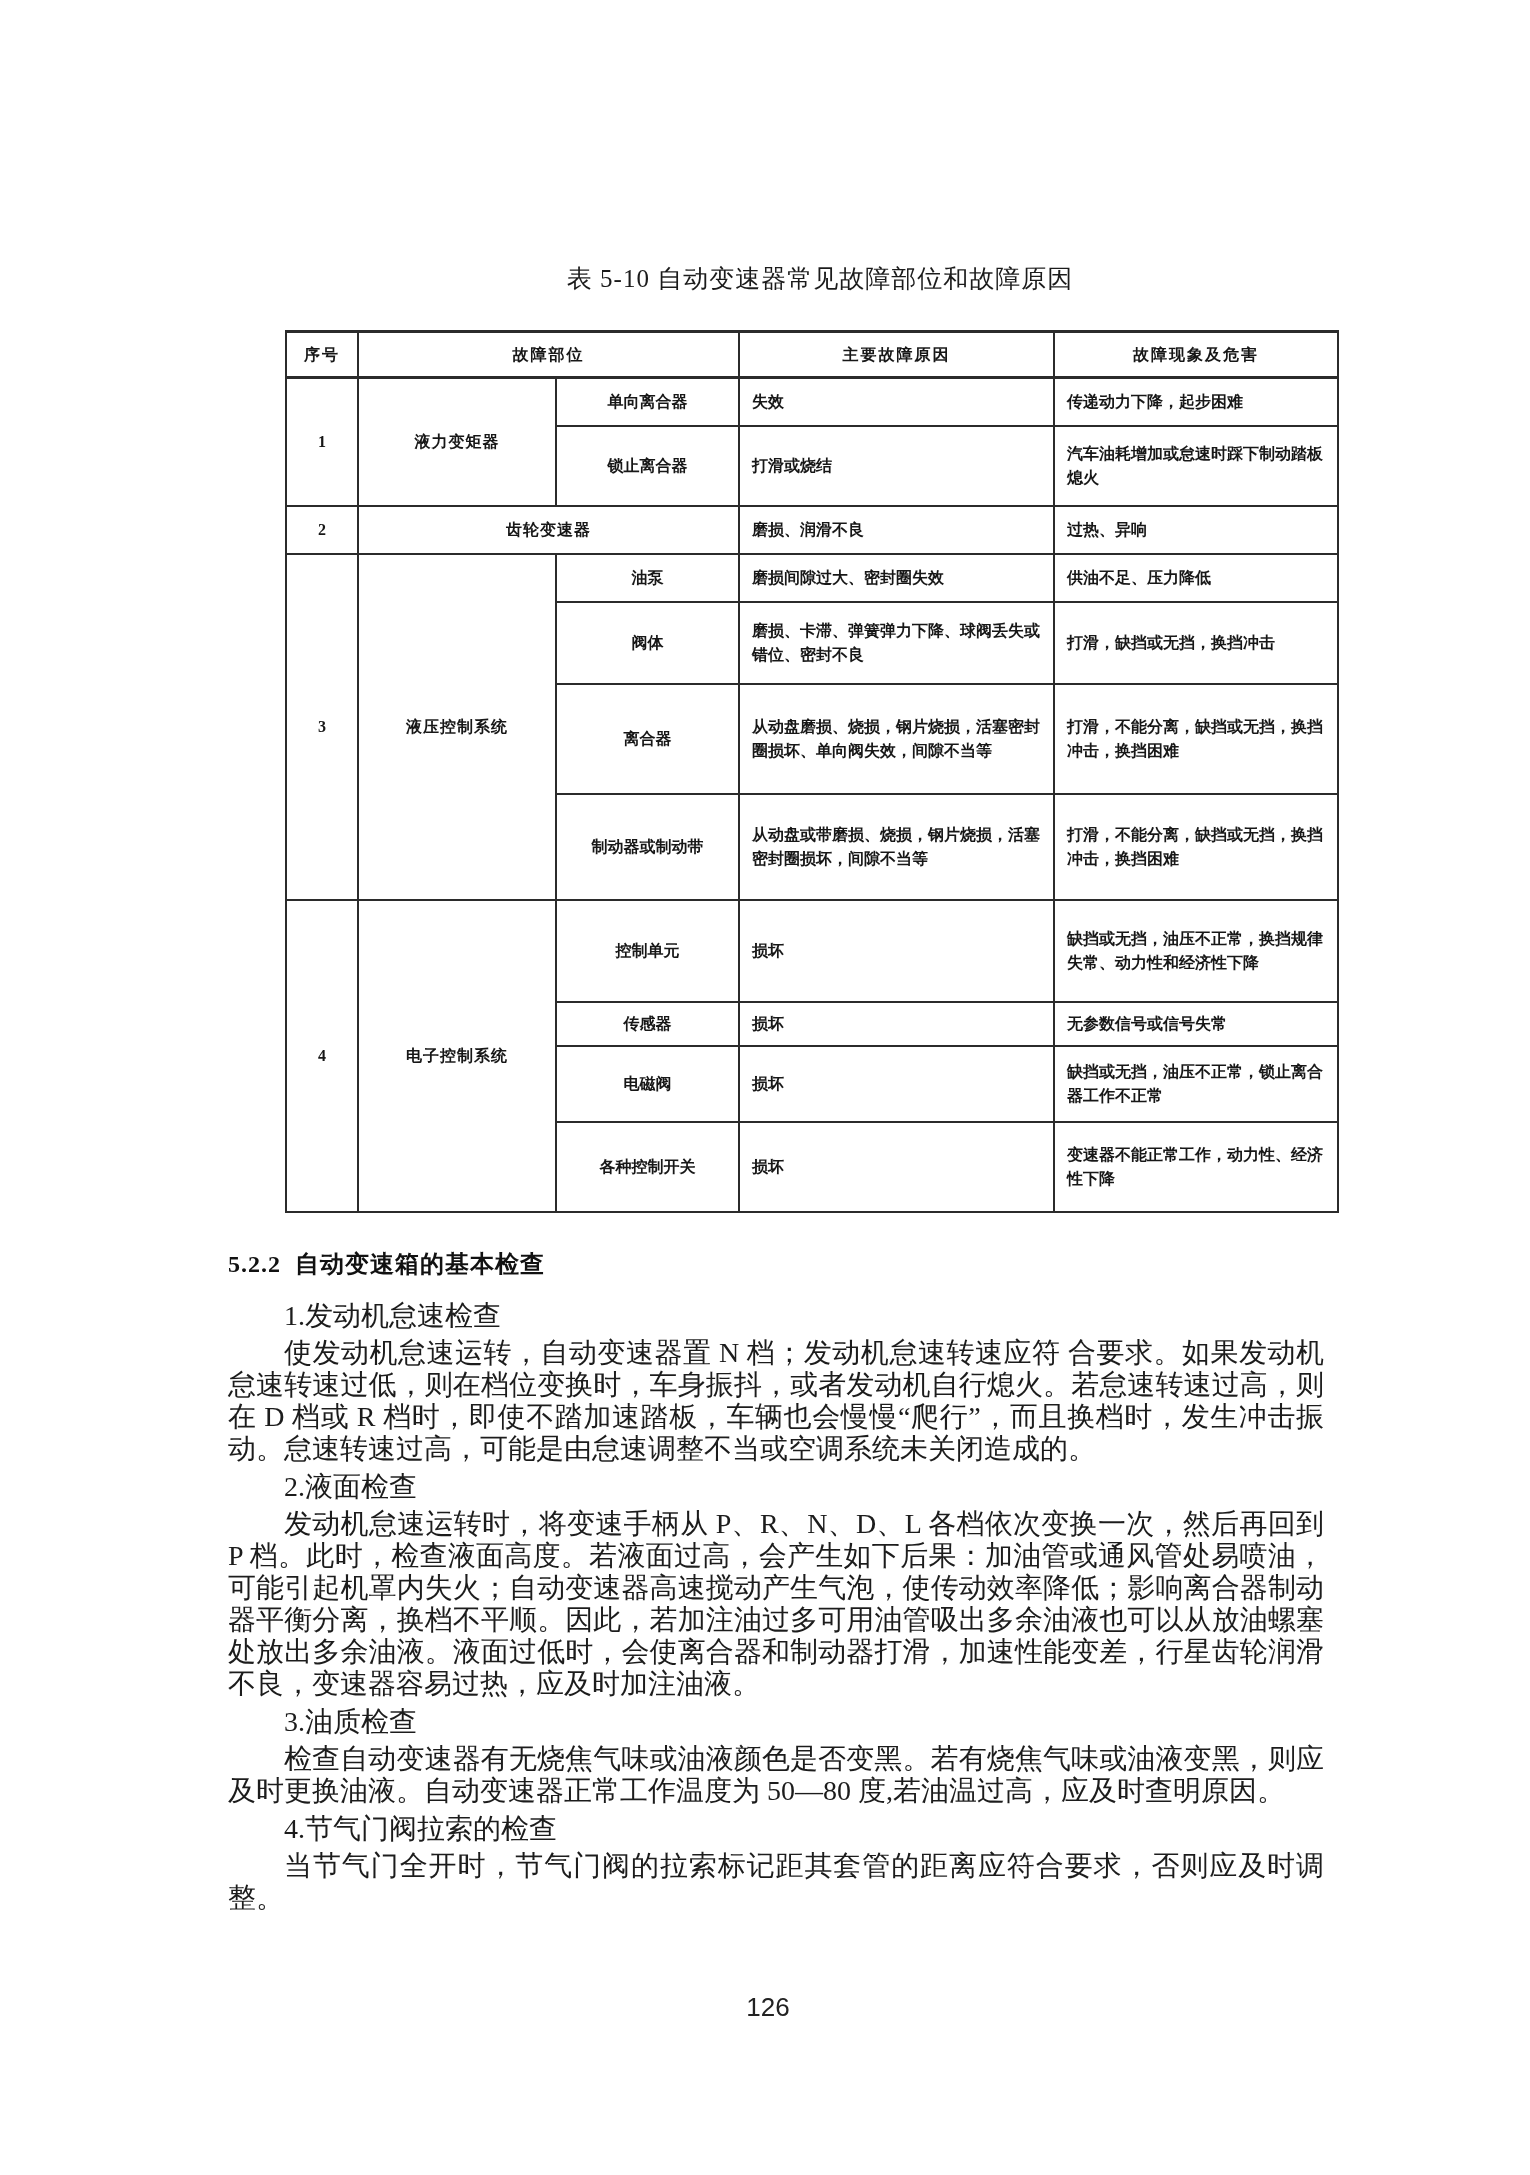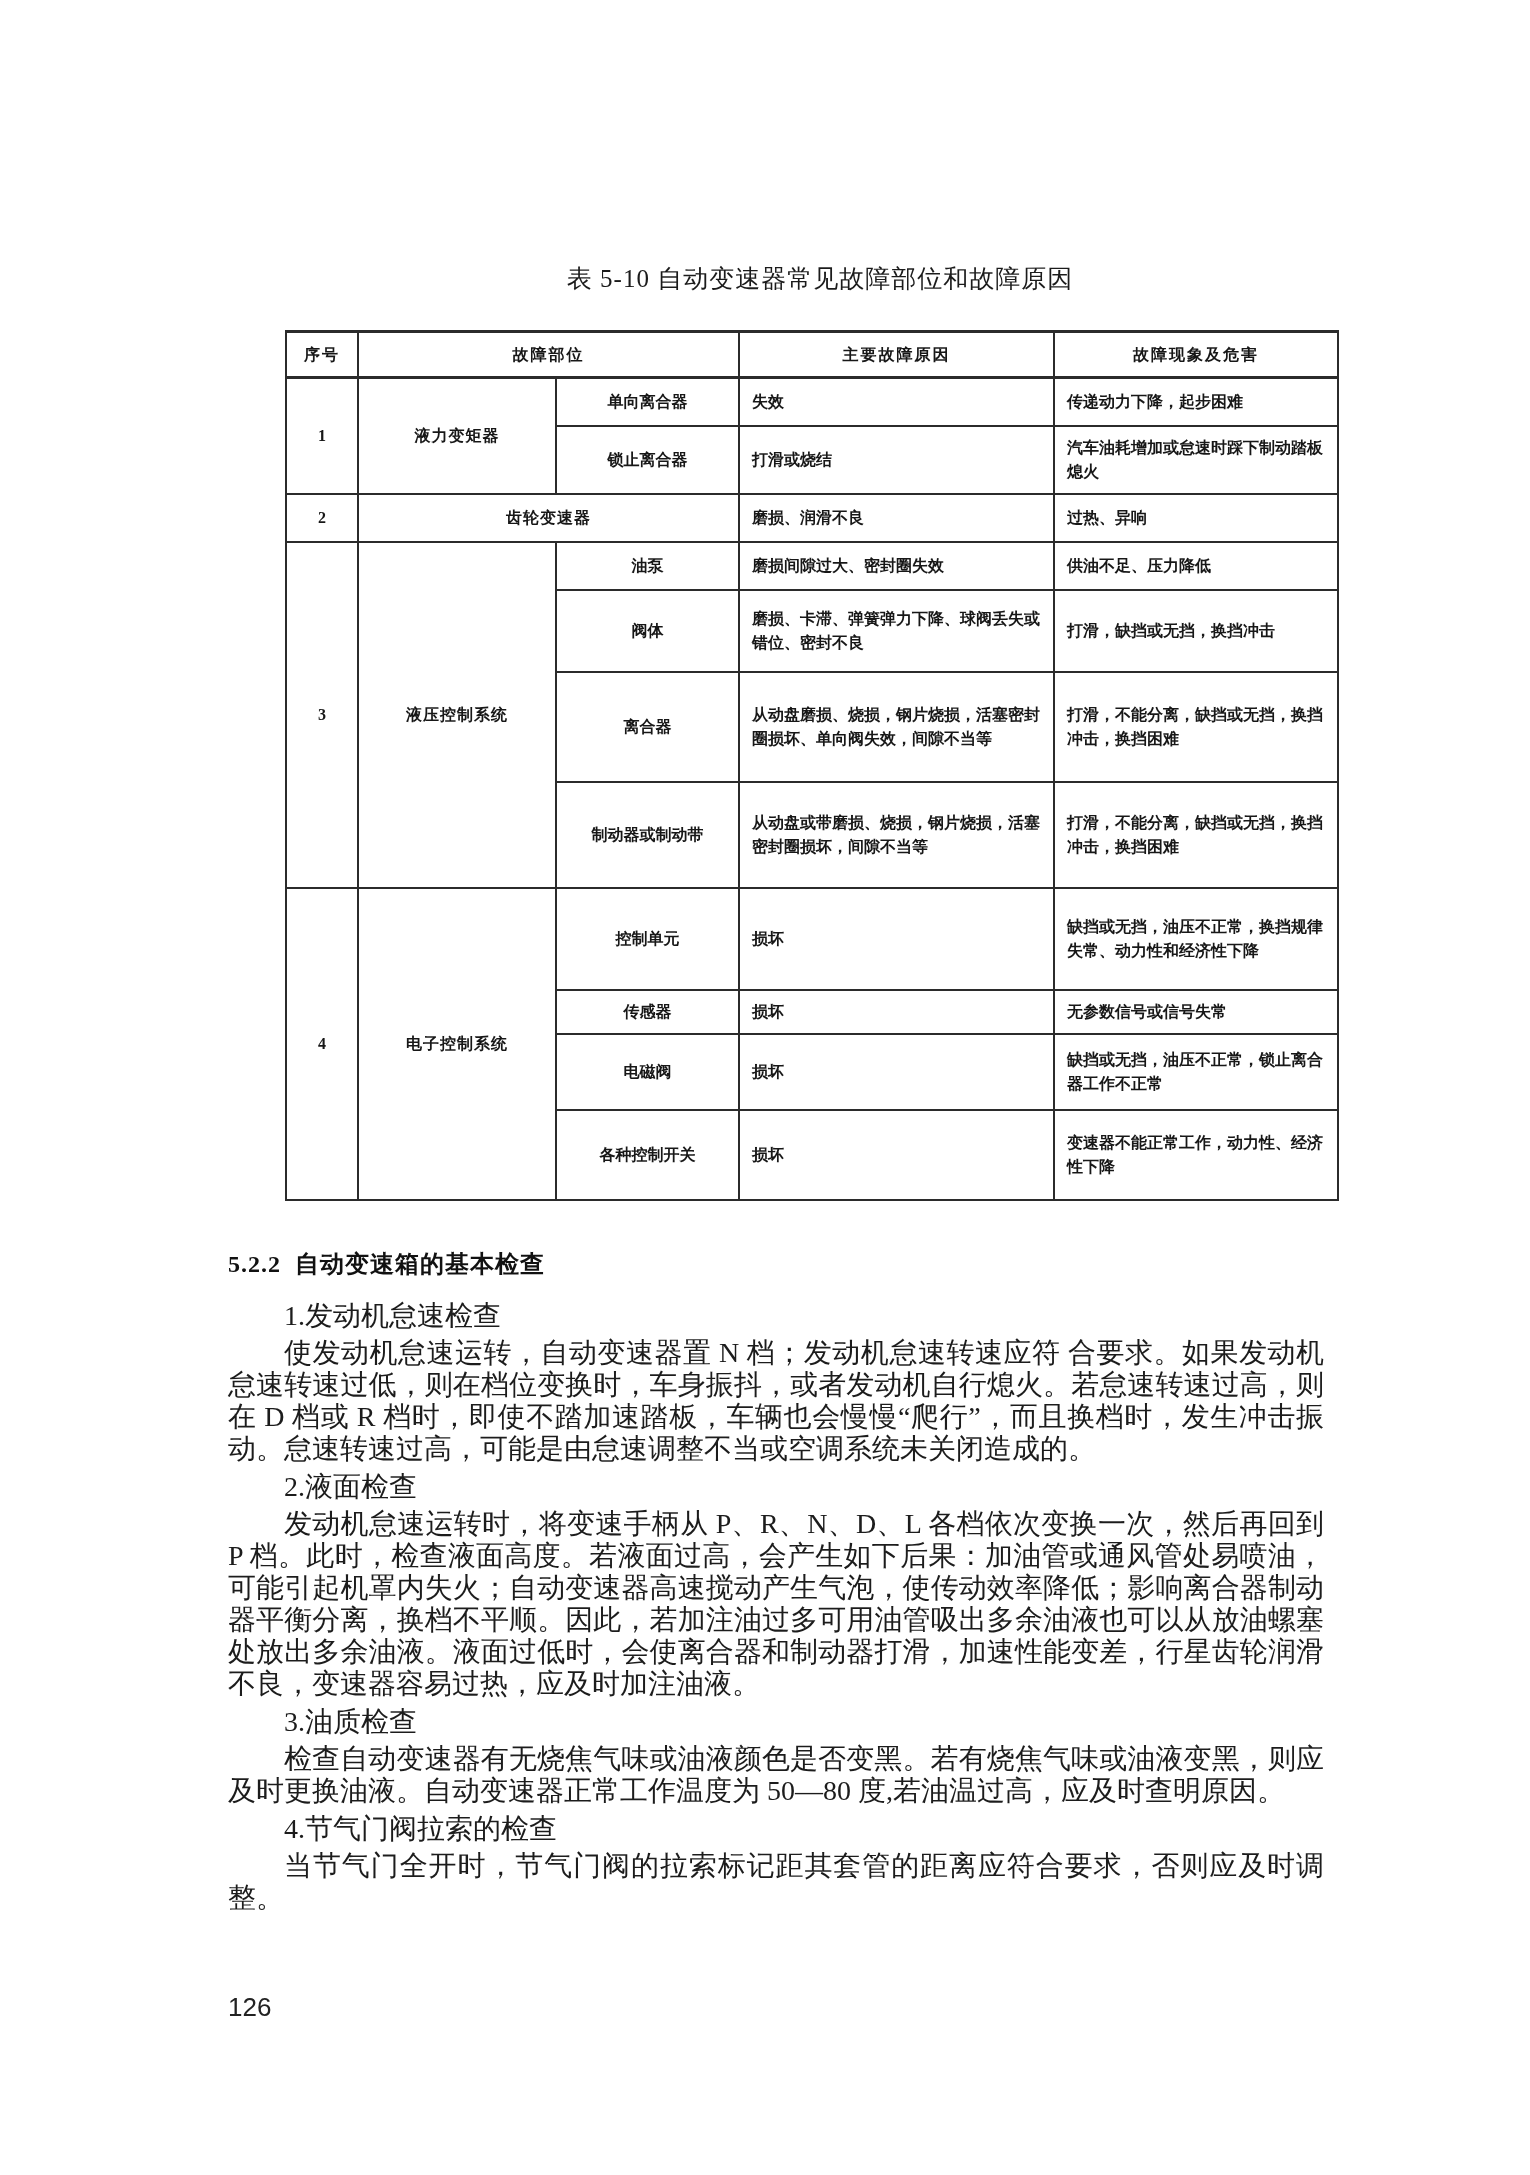--- a/index.html
+++ b/index.html
@@ -55,21 +55,21 @@
     font-weight: 700;
     text-align: center;
     letter-spacing: 2px;
   }
   td.c-no   { text-align: center; }
   td.c-sys  { text-align: center; letter-spacing: 1px; }
   td.c-part { text-align: center; }
   td.c-cause, td.c-eff { text-align: left; }
   tr.rh46  { height: 46px; }
   tr.rh48  { height: 48px; }
-  tr.rh80  { height: 68px; margin-left: 8px; }
+  tr.rh80  { height: 80px; margin-left: 8px; }
   tr.rh82  { height: 82px; }
   tr.rh44  { height: 44px; }
   tr.rh76  { height: 76px; }
   tr.rh90  { height: 90px; }
   tr.rh102 { height: 102px; }
   tr.rh106 { height: 106px; }
   tr.rh110 { height: 110px; }
 
   
   .body-text {
@@ -99,20 +99,21 @@
     text-align: justify;
     color: #1c1c1c;
   }
 
   
   .page-number {
     position: absolute;
     left: 228px;
     top: 1992px;
     width: 1080px;
+    text-align: center;
     font-size: 26px;
     font-family: "Liberation Sans", "DejaVu Sans", sans-serif;
     color: #222;
   }
 </style>
 </head>
 <body>
 
 <div class="page">
 

